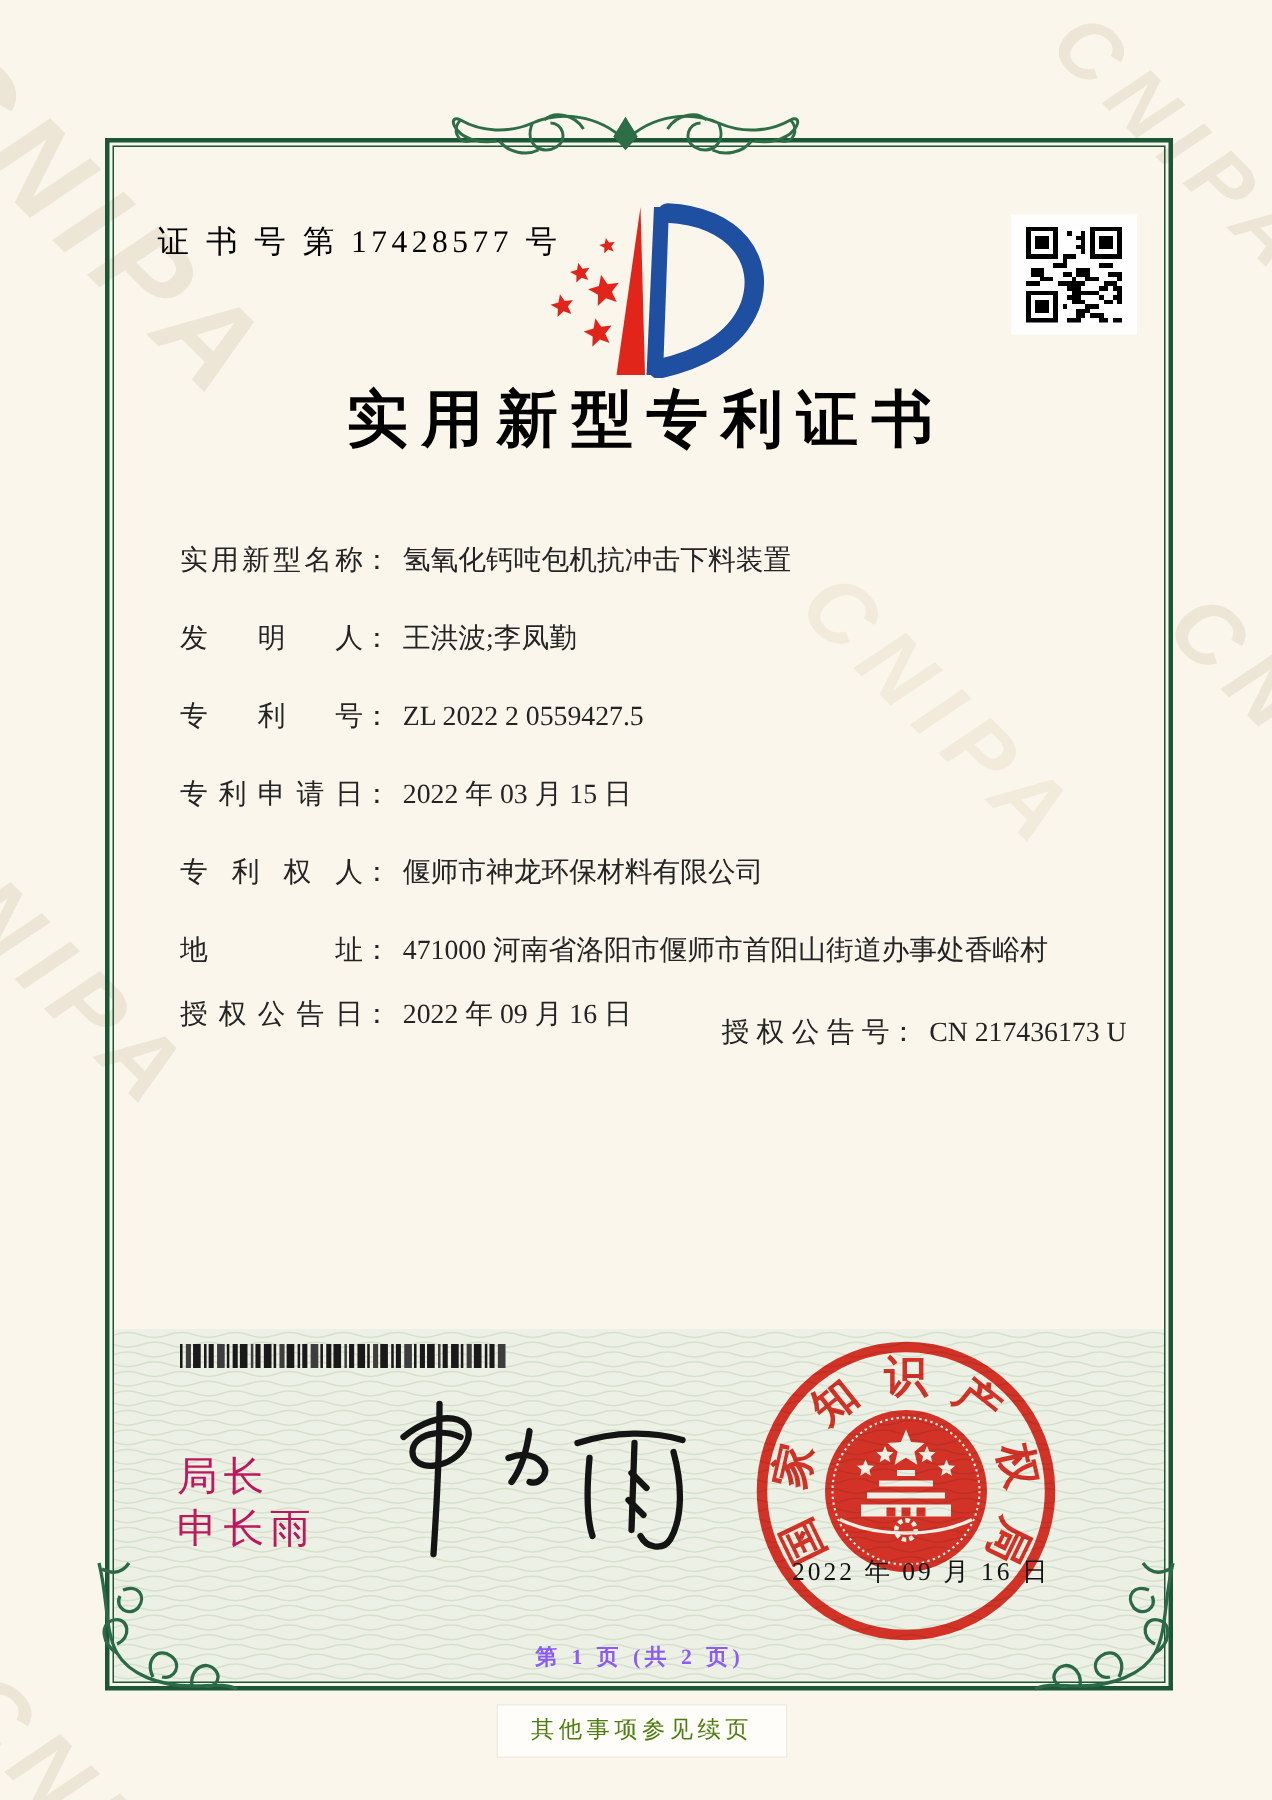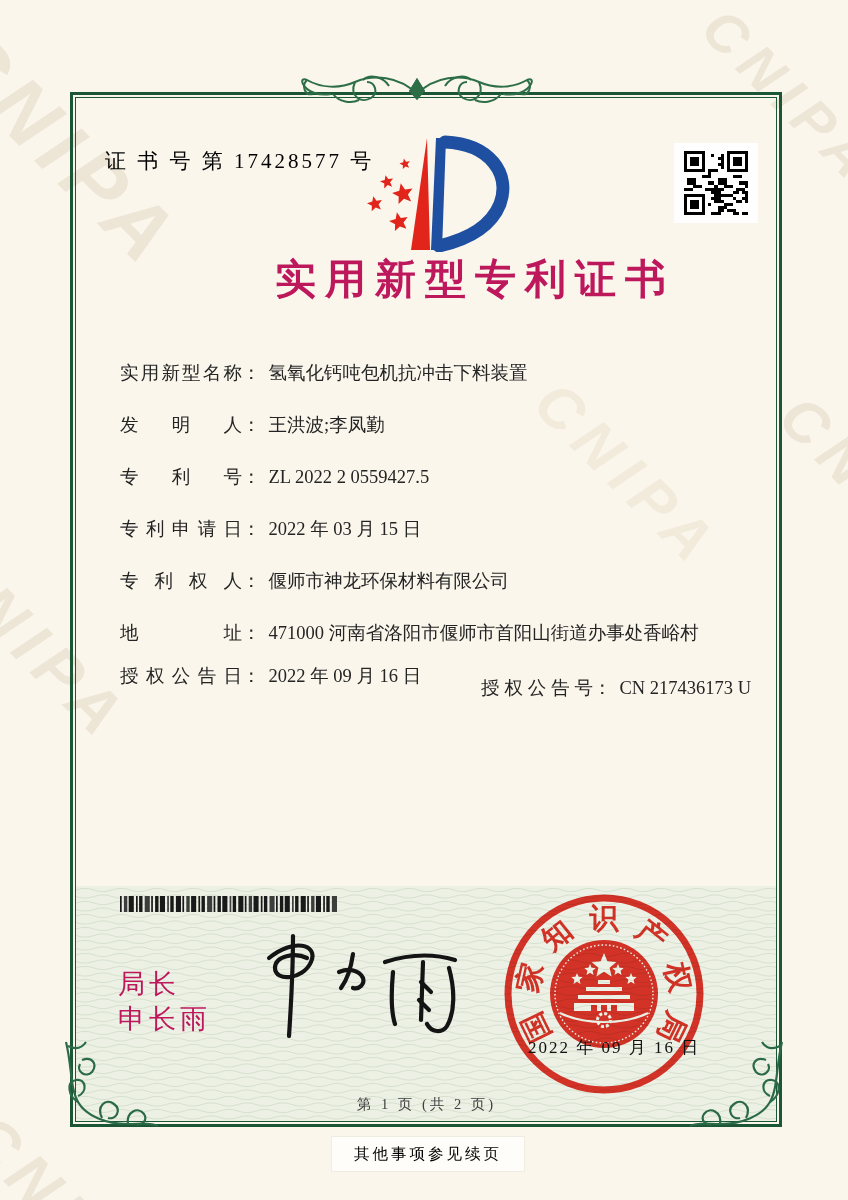--- a/index.html
+++ b/index.html
@@ -13,34 +13,34 @@
       white-space:nowrap;pointer-events:none;}
   
   .frame-outer{left:70px;top:92px;width:706px;height:1029px;border:3.5px solid #1b5737;}
   .frame-inner{position:absolute;inset:2px;border:1.5px solid #1b5737;}
   
   .band{left:76px;top:886px;width:701px;height:236px;background:#edf1e5;}
   
   .cert-no{left:105px;top:147px;font-size:21px;letter-spacing:3px;color:#000000;}
   
   .title{left:70px;top:252px;width:713px;text-align:center;font-size:41px;font-weight:bold;
-         letter-spacing:9px;text-indent:9px;color:#be185d;padding-left:44px;}
+         letter-spacing:9px;text-indent:9px;color:#000000;}
   
   .row{position:absolute;left:120px;font-size:18.5px;white-space:nowrap;color:#242424;}
   .lbl{display:inline-block;width:122px;text-align:justify;text-align-last:justify;vertical-align:bottom;}
   .lbl2{display:inline-block;width:112px;text-align:justify;text-align-last:justify;vertical-align:bottom;}
   .val{margin-left:8px;}
   
   .paras{left:118px;top:699px;width:620px;font-size:19px;line-height:32px;color:#222;}
   .paras p{margin:0;text-indent:2em;}
   
   .signer{left:118px;font-size:27px;letter-spacing:4px;color:#be185d;}
-  .page-no{left:70px;top:1095px;width:713px;text-align:center;font-size:14.5px;letter-spacing:3px;color:#404040;}
+  .page-no{left:70px;top:1095px;width:713px;text-align:center;font-size:14.5px;letter-spacing:3px;color:#8b5cf6;font-weight:bold;}
   .cont-box{left:331px;top:1136px;width:192px;height:34px;background:#fffdf9;border:1px solid #f0ece2;
-            text-align:center;line-height:34px;font-size:15.5px;letter-spacing:3px;color:#000000;}
+            text-align:center;line-height:34px;font-size:15.5px;letter-spacing:3px;color:#4d7c0f;}
   .seal-date{left:528px;top:1036px;font-size:17px;letter-spacing:2px;color:#111;z-index:6;}
   .qr-wrap{left:674px;top:143px;width:84px;height:80px;background:#fefefe;}
 </style>
 </head>
 <body>
 
 <div class="wm" style="left:-45px;top:-5px;font-size:82px;">CNIPA</div>
 <div class="wm" style="left:712px;top:-14px;font-size:56px;">CNIPA</div>
 <div class="wm" style="left:545px;top:358px;font-size:60px;color:rgba(213,194,166,.22);">CNIPA</div>
 <div class="wm" style="left:-55px;top:520px;font-size:64px;">CNIPA</div>

